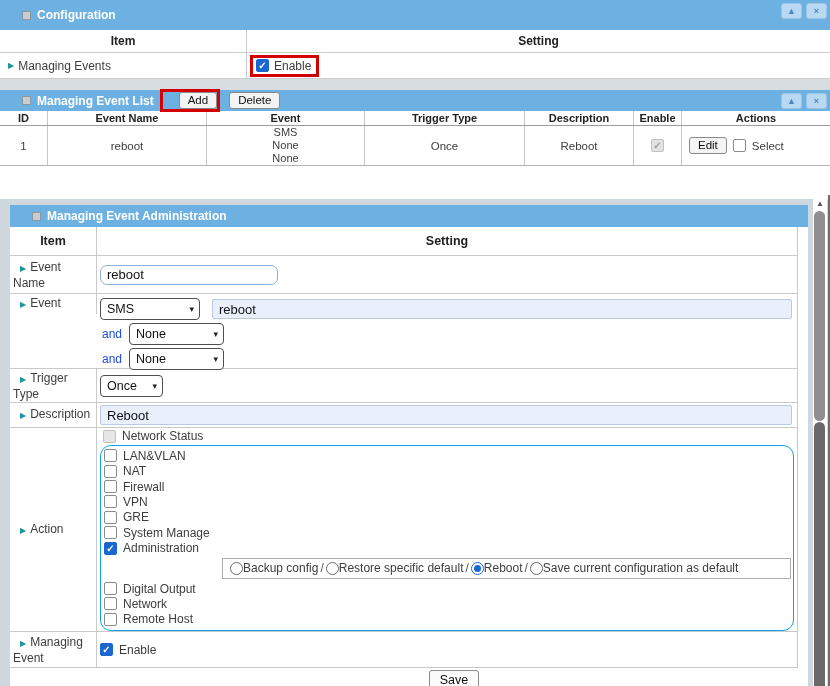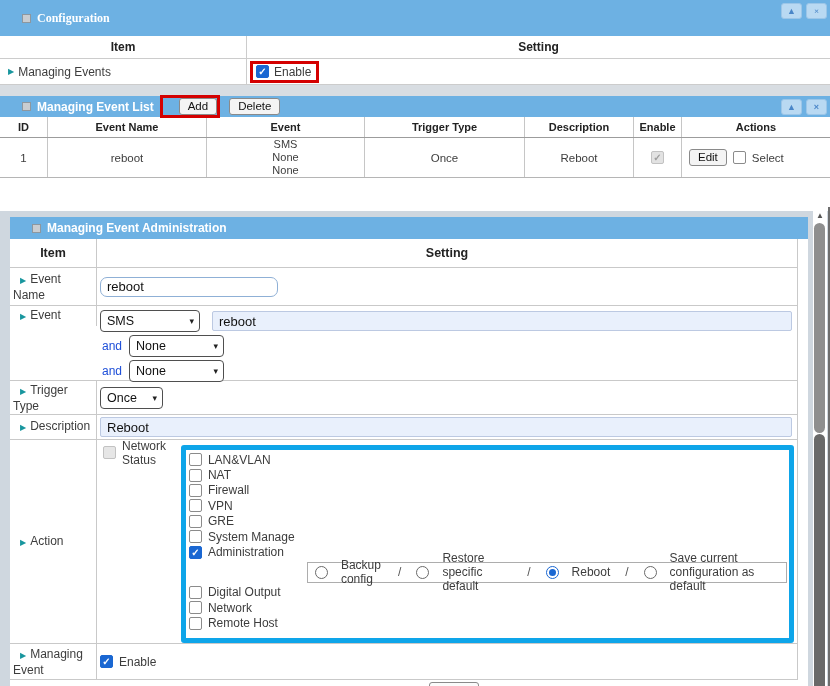--- a/index.html
+++ b/index.html
@@ -20,36 +20,36 @@
   .radio{display:inline-block;width:13px;height:13px;border:1px solid #6a6a6a;border-radius:50%;background:#fff;position:relative;flex:0 0 auto;}
   .radio.sel{border-color:#1a67d2;}
   .radio.sel::after{content:"";position:absolute;left:2px;top:2px;width:7px;height:7px;border-radius:50%;background:#1a67d2;}
   .sel-box{display:inline-flex;align-items:center;justify-content:space-between;height:22px;border:1px solid #4f4f4f;border-radius:4px;background:#fff;padding:0 5px 0 6px;font-size:12.5px;color:#111;cursor:pointer;}
   .chev{font-size:9px;color:#222;margin-left:8px;}
   .btn{display:inline-block;background:#f4f4f4;border:1px solid #8a8a8a;border-radius:3px;font-size:11.5px;color:#111;padding:1px 8px 2px;cursor:pointer;}
   .redbox{display:inline-flex;align-items:center;border:3px solid #d40000;}
   .arr{color:#18969e;font-size:8px;margin-right:4px;}
 
   
-  .bar1{height:36px;font-family:Liberation Serif, serif;}
+  .bar1{height:30px;}
   .cfg-head{display:flex;height:23px;border-bottom:1px solid #ccc;font-weight:bold;font-size:12px;color:#222;}
   .cfg-head .c1{width:247px;border-right:1px solid #ccc;display:flex;align-items:center;justify-content:center;}
   .cfg-head .c2{flex:1;display:flex;align-items:center;justify-content:center;}
   .cfg-row{display:flex;height:26px;border-bottom:1px solid #ccc;font-size:12px;color:#3d3d3d;}
   .cfg-row .c1{width:247px;border-right:1px solid #ccc;display:flex;align-items:center;padding-left:8px;}
   .cfg-row .c2{flex:1;display:flex;align-items:center;padding-left:3px;}
   .cfg-row .redbox{padding:1px 5px 1px 3px;gap:5px;}
   .strip{height:11px;background:#d8dde2;}
 
   
   .bar2{height:21px;}
   .bar2 .redbox{margin-left:6px;border-width:3px;}
   .bar2 .btn{margin-left:9px;}
   .bar2 .redbox .btn{margin-left:16px;}
-  .el-head{display:flex;height:21px;border-bottom:1px solid #9c9c9c;font-size:11px;font-weight:bold;color:#222;}
+  .el-head{display:flex;height:15px;border-bottom:1px solid #9c9c9c;font-size:11px;font-weight:bold;color:#222;}
   .el-head>div{display:flex;align-items:center;justify-content:center;border-right:1px solid #c6c6c6;}
   .el-head>div:last-child{border-right:none;}
   .el-row{display:flex;height:40px;border-bottom:1px solid #b5b5b5;font-size:11.5px;color:#3d3d3d;}
   .el-row>div{display:flex;align-items:center;justify-content:center;border-right:1px solid #c6c6c6;}
   .el-row>div:last-child{border-right:none;justify-content:flex-start;padding-left:7px;gap:6px;}
   .w-id{width:48px;} .w-name{width:159px;} .w-ev{width:158px;} .w-tt{width:160px;} .w-desc{width:109px;} .w-en{width:48px;} .w-act{width:148px;}
   .ev-lines{text-align:center;font-size:11px;line-height:13px;}
   .gap{height:33px;background:#fff;}
 
   
@@ -69,24 +69,24 @@
   .r-event{height:75px;align-items:flex-start;}
   .r-event .p3set{flex-direction:column;align-items:flex-start;justify-content:flex-start;padding-top:4px;gap:3px;}
   .ev-line{display:flex;align-items:center;gap:7px;}
   .blue-input{height:20px;background:#e9f0fc;border:1px solid #bcc9e2;border-radius:2px;font-size:13px;padding:0 6px;display:flex;align-items:center;color:#111;}
   .ev-main-input{width:580px;margin-left:5px;}
   .and{color:#1d4ed8;font-size:12px;width:22px;text-align:right;}
   .r-trigger{height:34px;}
   .r-desc{height:25px;}
   .desc-input{width:692px;}
   .r-action{height:204px;}
-  .r-action .p3set{flex-direction:row;align-items:stretch;justify-content:flex-end;padding:3px 3px 0 3px;}
+  .r-action .p3set{flex-direction:column;align-items:stretch;justify-content:flex-end;padding:3px 3px 0 3px;}
   .ck-line{display:flex;align-items:center;gap:6px;height:15.4px;padding-left:3px;font-size:12px;color:#3d3d3d;}
-  .group-box{border:5px solid #0ea5e9;border-radius:3px;margin-top:2px;padding:2px 0 3px;}
-  .radio-box{margin:2px 2px 2px 121px;border:1px solid #adadad;display:flex;align-items:center;gap:13px;height:21px;padding:0 7px;font-size:12px;color:#3d3d3d;}
+  .group-box{border:1px solid #0ea5e9;border-radius:11px;margin-top:2px;padding:2px 0 3px;}
+  .radio-box{margin:2px 2px 2px 121px;border:1px solid #adadad;display:flex;align-items:center;gap:0;height:21px;padding:0 7px;font-size:12px;color:#3d3d3d;}
   .radio-box .sep{color:#555;margin:0 2px;}
   .r-manage{height:36px;}
   .r-manage .p3set{gap:6px;}
   .save-area{height:27px;width:798px;background:#fff;display:flex;align-items:flex-start;justify-content:center;padding-left:90px;padding-top:2px;}
   .save-btn{font-size:12.5px;padding:2px 10px 3px;background:#fbfbfb;}
 
   
   .scrollbar{position:absolute;left:813px;top:-4px;width:14px;height:500px;background:#fff;}
   .sb-up{height:16px;display:flex;align-items:center;justify-content:center;color:#555;font-size:8px;cursor:pointer;}
   .sb-thumb1{position:absolute;left:1px;top:16px;width:11px;height:210px;background:#8f8f8f;border-radius:6px;}

